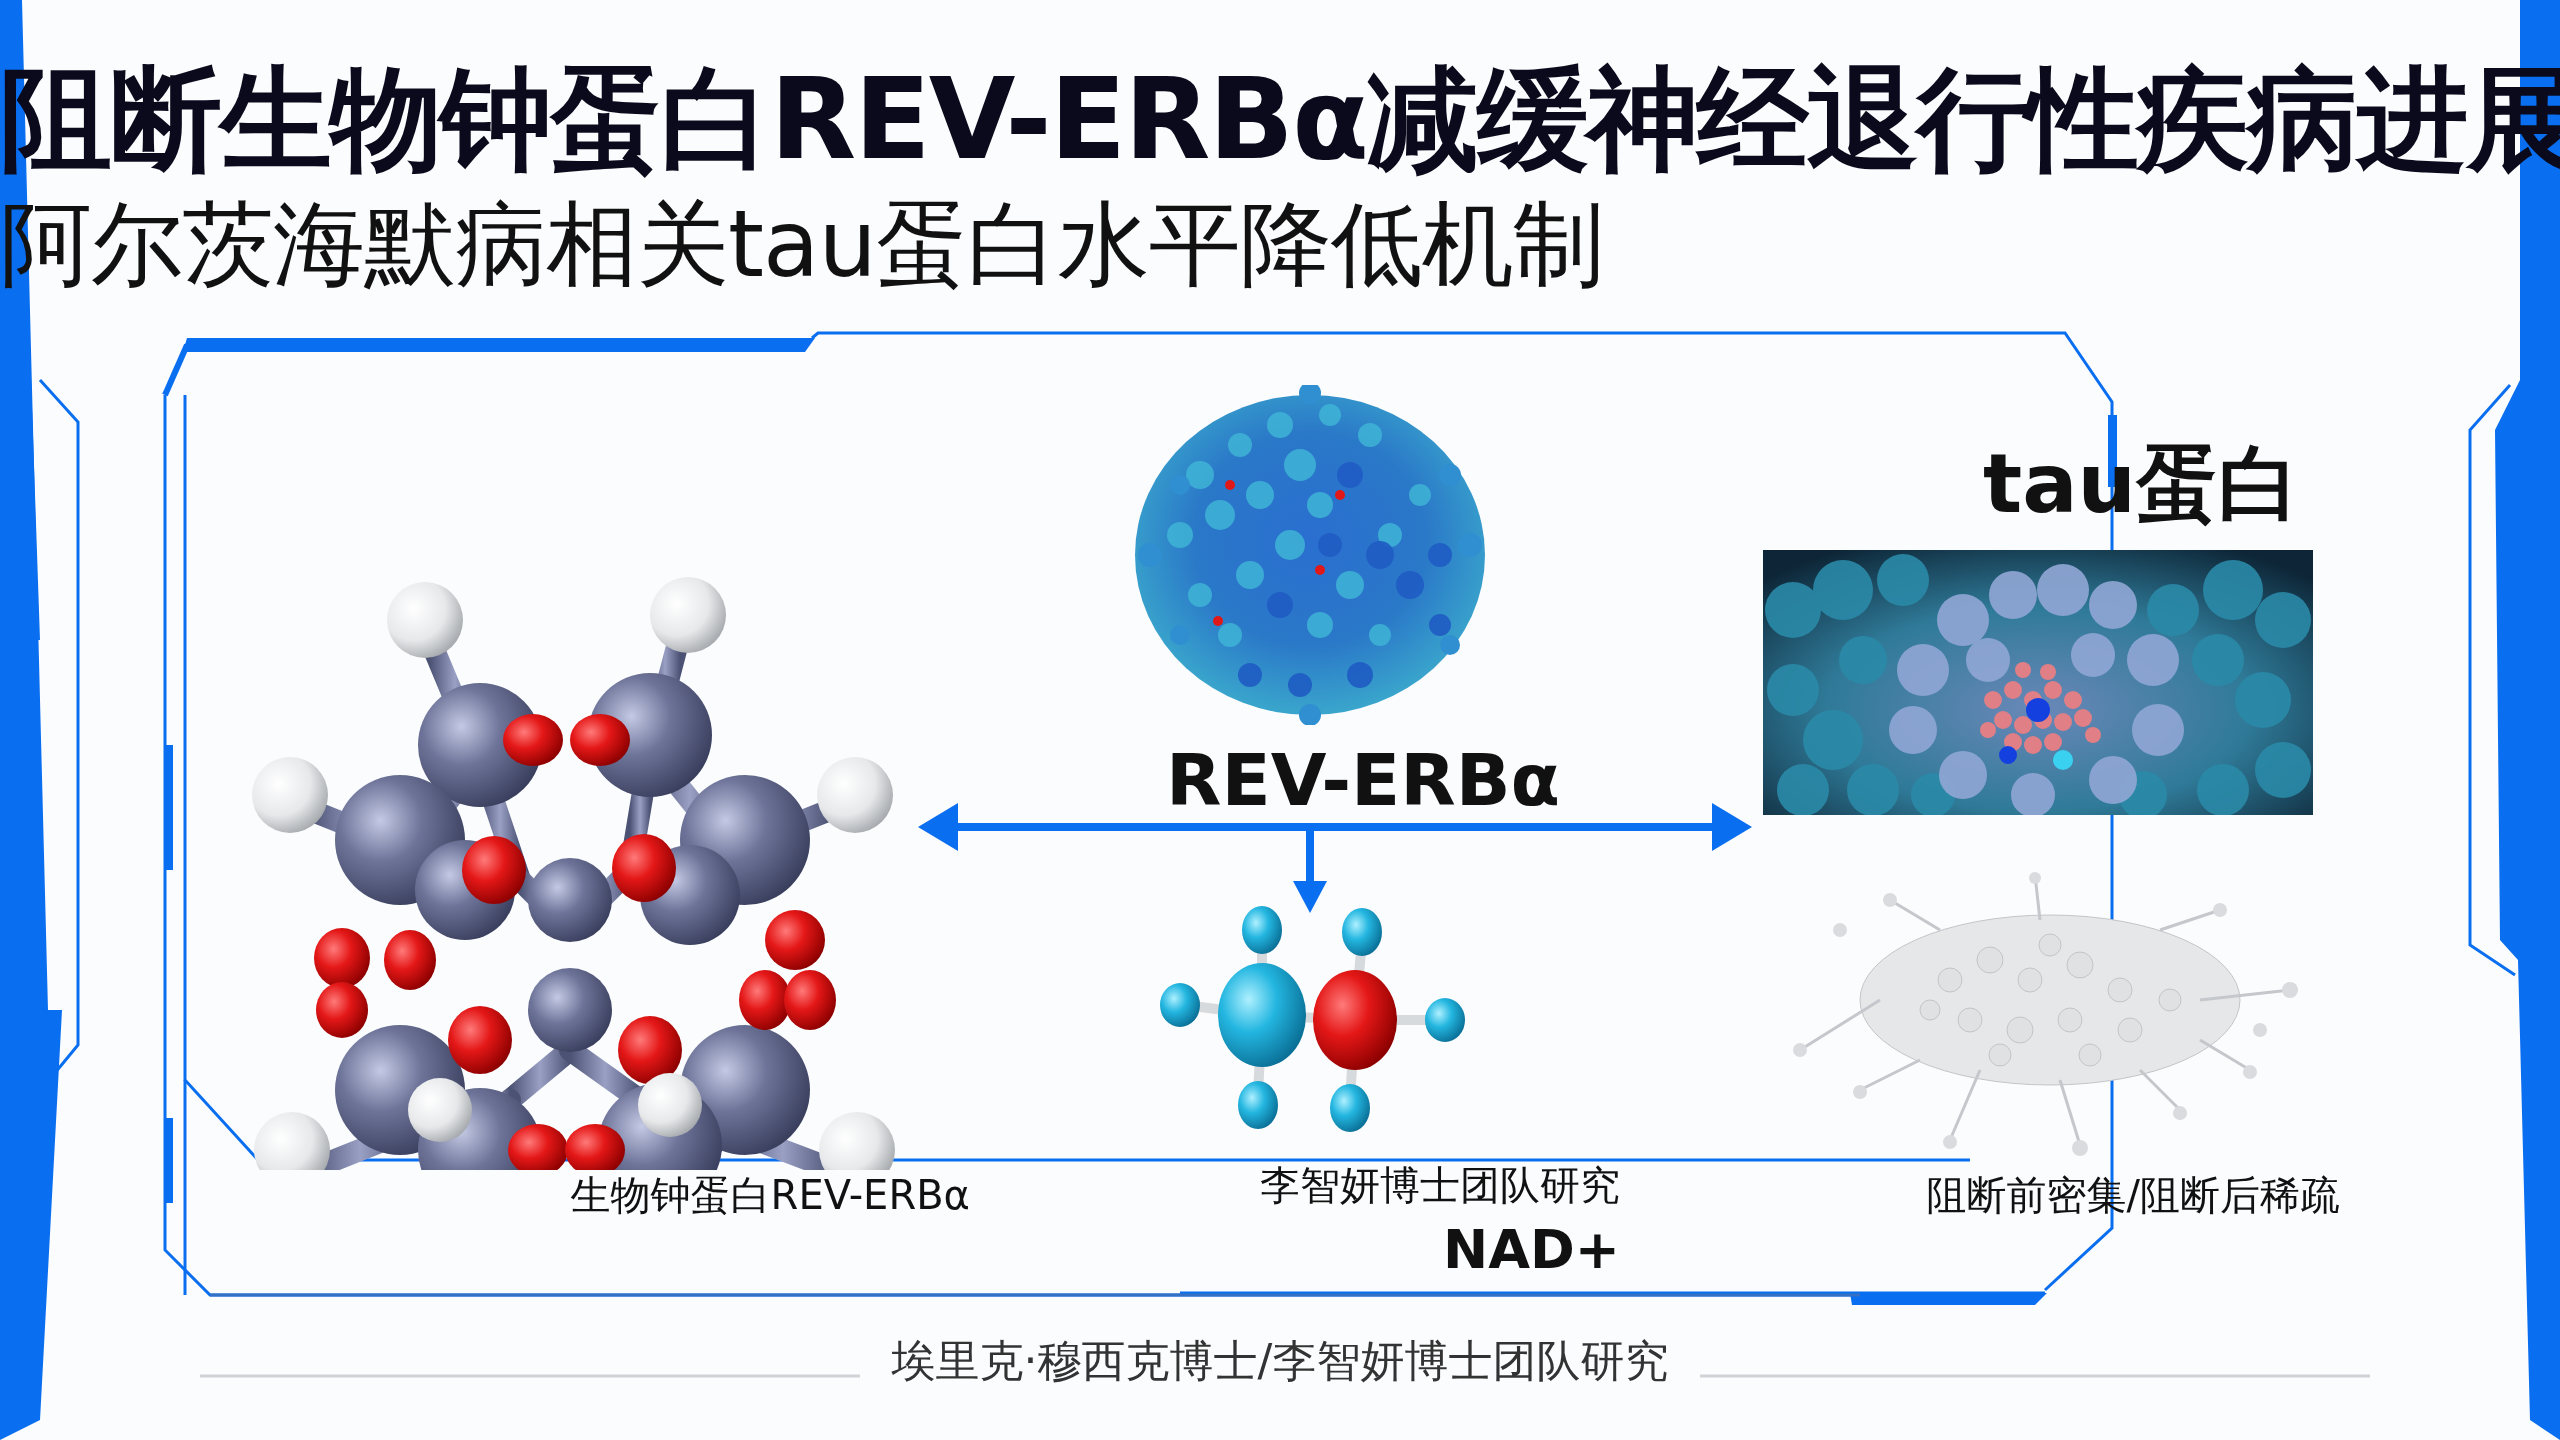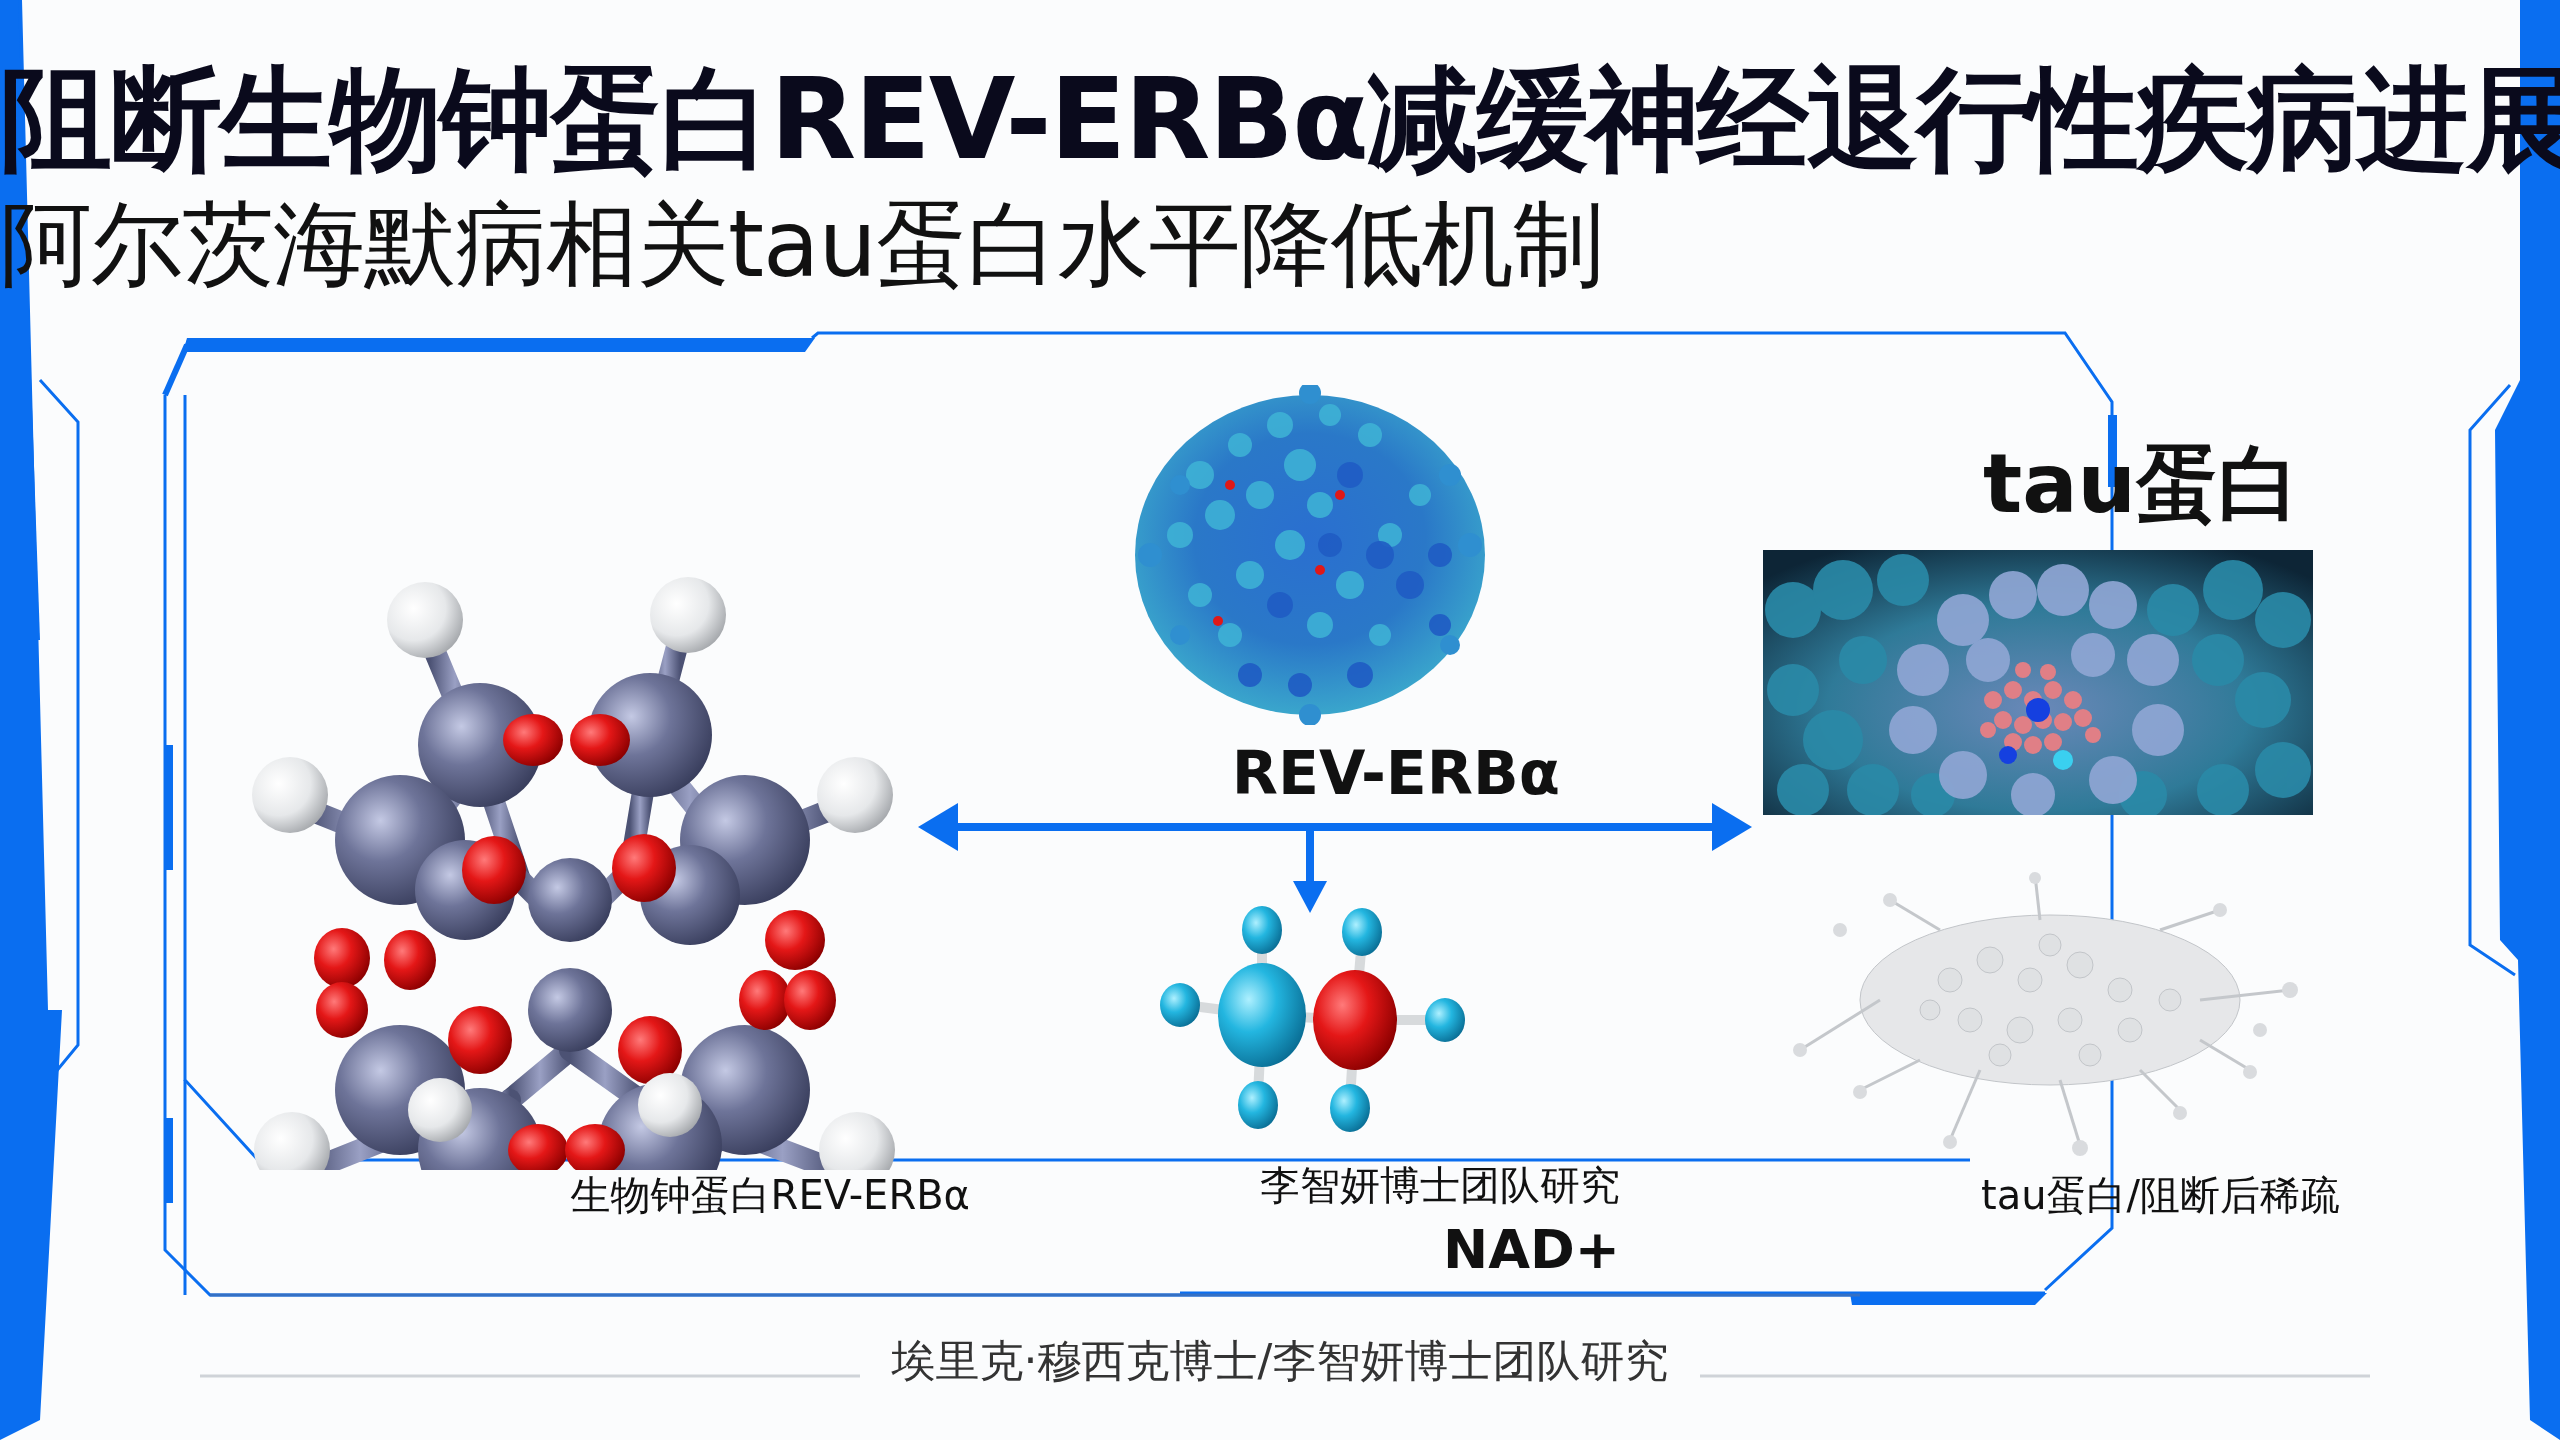--- a/index.html
+++ b/index.html
@@ -212,21 +212,21 @@
       <circle cx="330" cy="260" r="10"></circle>
       <circle cx="60" cy="250" r="10"></circle>
   </g>
   <g fill="#e01818">
     <circle cx="110" cy="100" r="5"></circle>
       <circle cx="220" cy="110" r="5"></circle>
       <circle cx="200" cy="185" r="5"></circle>
       <circle cx="98" cy="236" r="5"></circle>
   </g>
 </svg>
-<div class="abs lbl lbl-bold" style="left:1060px;width:500px;top:738px;font-size:60px">REV-ERBα</div>
+<div class="abs lbl lbl-bold" style="left:1060px;width:500px;top:738px;font-size:72px">REV-ERBα</div>
 
 <svg class="abs" style="left:900px;top:795px" width="870" height="130">
   <line x1="50" y1="32" x2="820" y2="32" stroke="#0a6ef0" stroke-width="8"></line>
   <polygon points="18,32 58,8 58,56" fill="#0a6ef0"></polygon>
   <polygon points="852,32 812,8 812,56" fill="#0a6ef0"></polygon>
   <line x1="410" y1="32" x2="410" y2="95" stroke="#0a6ef0" stroke-width="8"></line>
   <polygon points="410,118 393,86 427,86" fill="#0a6ef0"></polygon>
 </svg>
 
 <svg class="abs" style="left:1150px;top:900px" width="340" height="240" viewBox="0 0 340 240">
@@ -351,15 +351,15 @@
     <circle cx="255" cy="8" r="6"></circle>
       <circle cx="170" cy="272" r="7"></circle>
       <circle cx="300" cy="278" r="8"></circle>
       <circle cx="400" cy="243" r="7"></circle>
     <circle cx="80" cy="222" r="7"></circle>
       <circle cx="470" cy="202" r="7"></circle>
       <circle cx="60" cy="60" r="7"></circle>
       <circle cx="480" cy="160" r="7"></circle>
   </g>
 </svg>
-<div class="abs lbl lbl-md" style="left:1740px;width:600px;top:1168px">tau蛋白/阻断后稀疏</div>
+<div class="abs lbl lbl-md" style="left:1740px;width:600px;top:1168px">阻断前密集/阻断后稀疏</div>
 
 <div class="abs footer">埃里克·穆西克博士/李智妍博士团队研究</div>
 
 </body></html>

